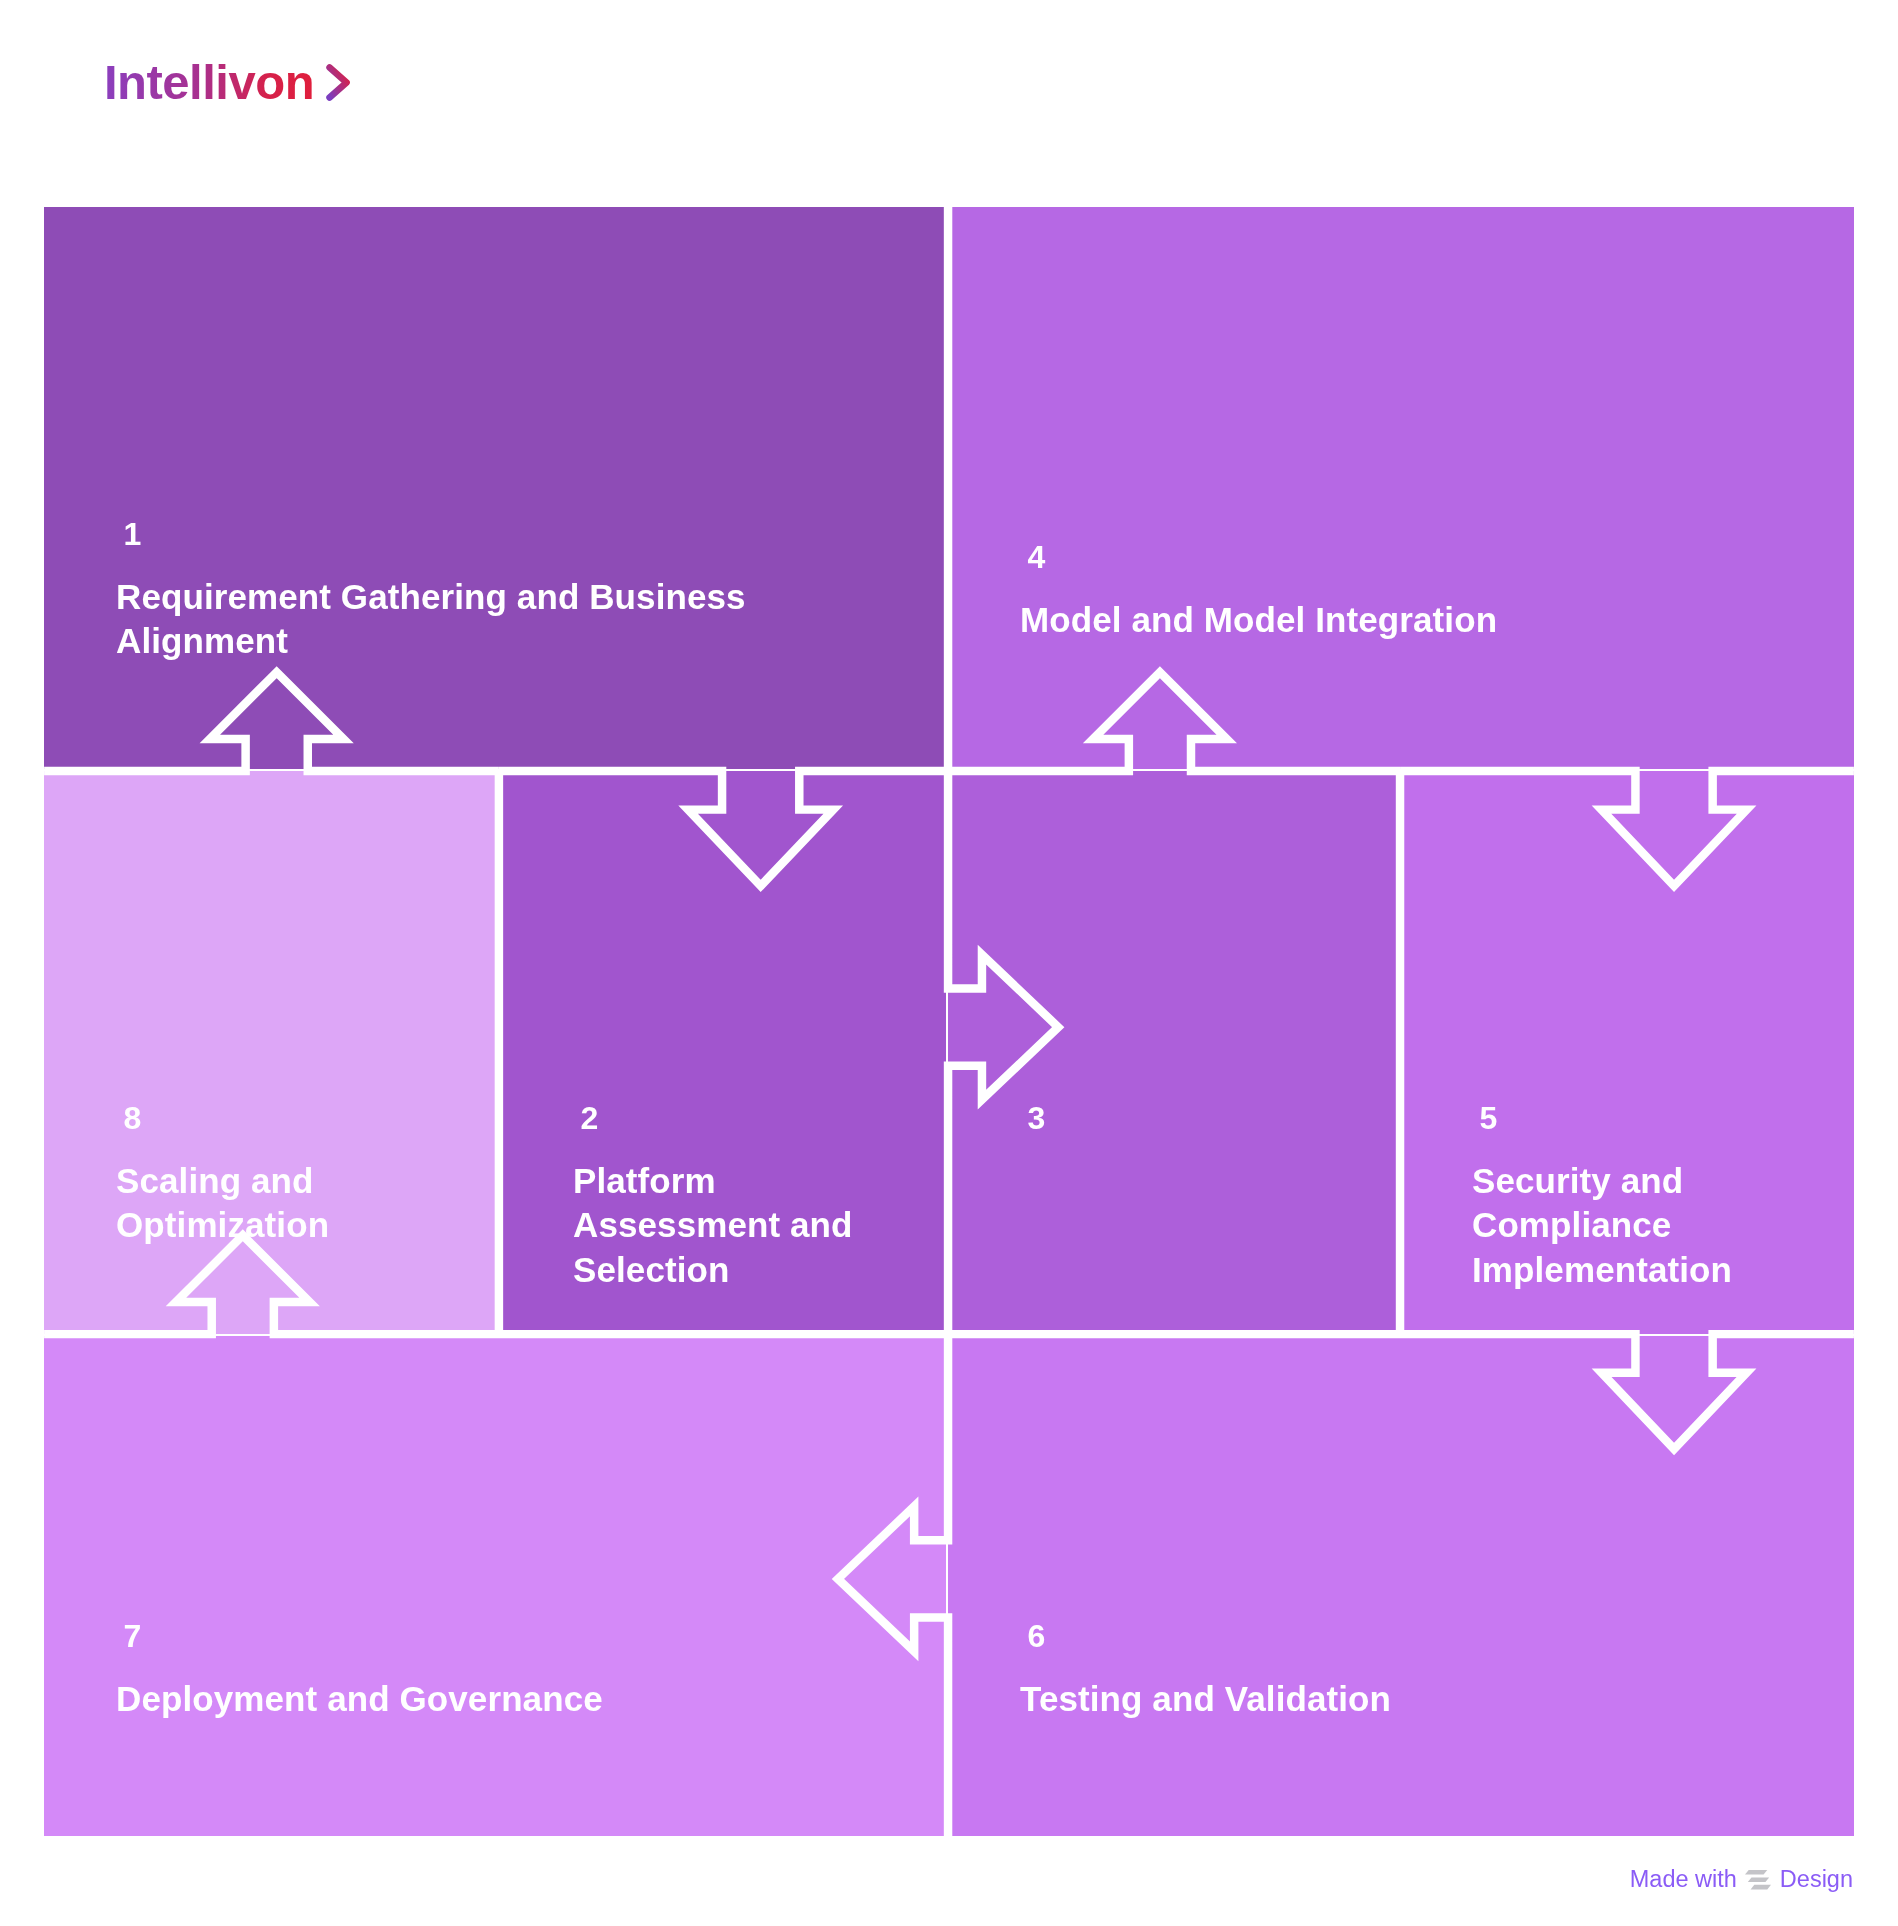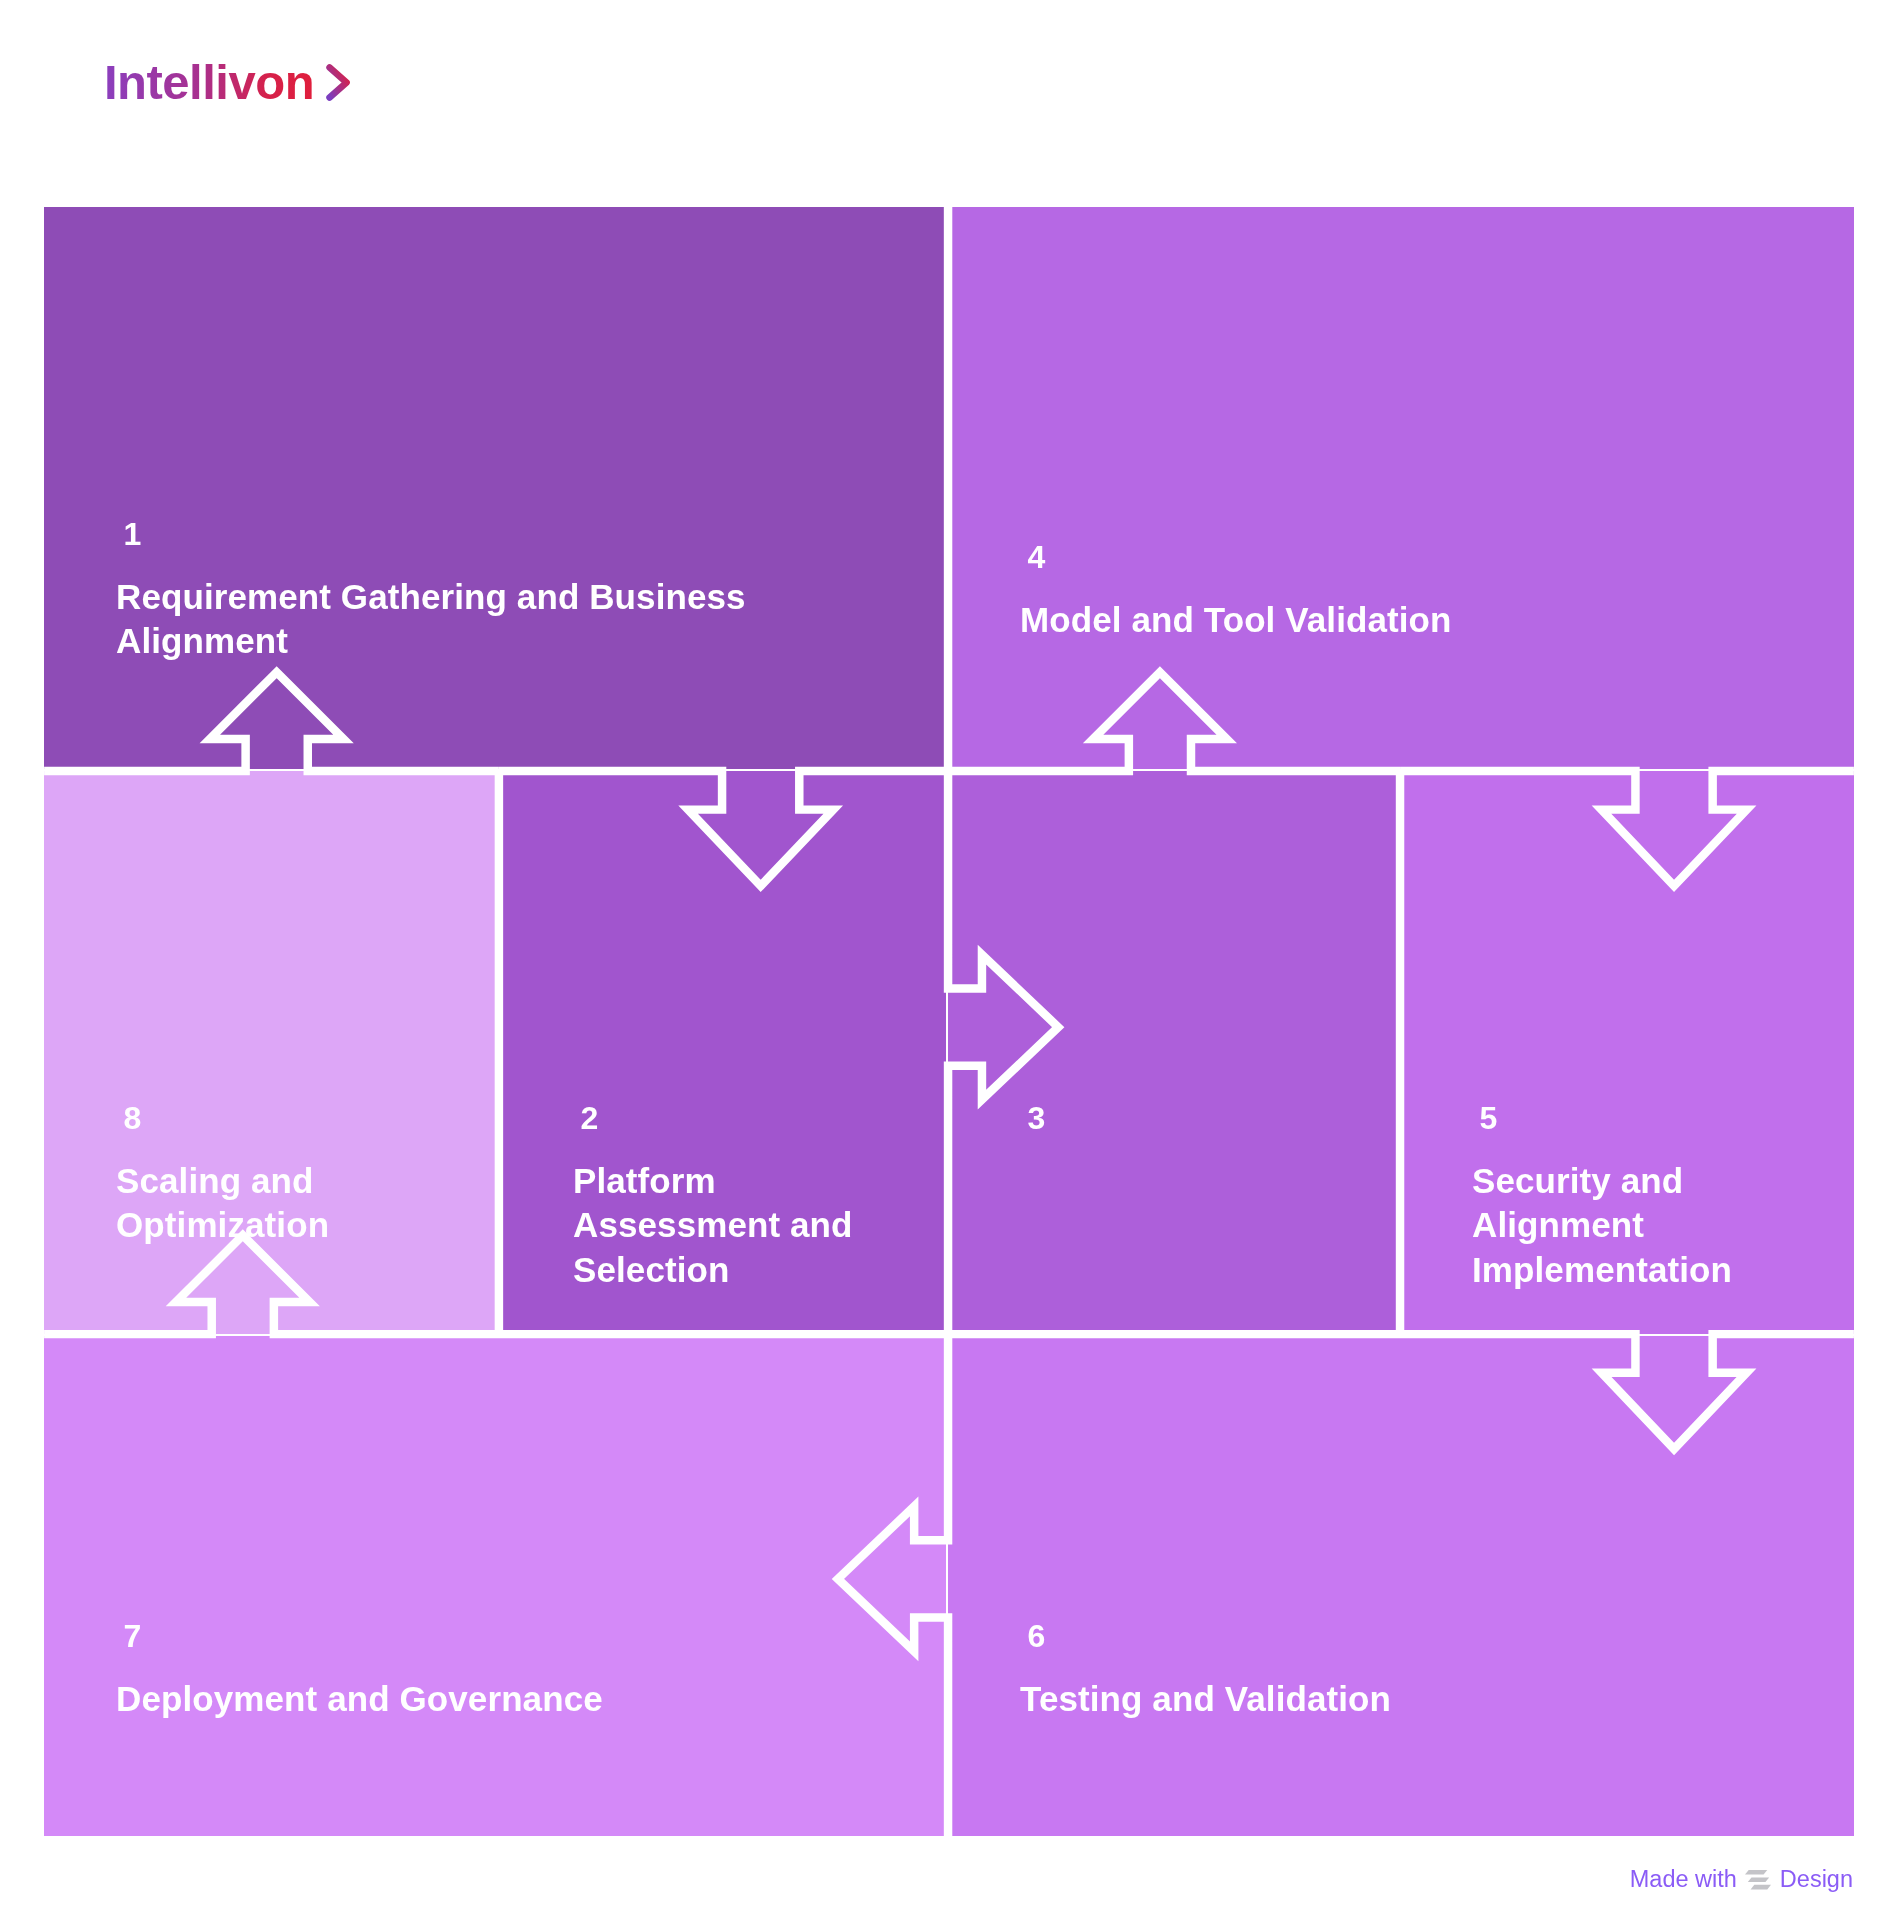--- a/index.html
+++ b/index.html
@@ -88,21 +88,21 @@
   <div class="cell" id="cell-1" style="background: rgb(142, 76, 182);">
     <div class="inner">
       <div class="num">1</div>
       <div class="lbl">Requirement Gathering and Business Alignment</div>
     </div>
   </div>
 
   <div class="cell" id="cell-4" style="background: rgb(182, 104, 228);">
     <div class="inner">
       <div class="num">4</div>
-      <div class="lbl">Model and Tool Validation</div>
+      <div class="lbl">Model and Model Integration</div>
     </div>
   </div>
 
   <div class="cell" id="cell-8" style="background: rgb(221, 166, 247);">
     <div class="inner">
       <div class="num">8</div>
       <div class="lbl">Scaling and Optimization</div>
     </div>
   </div>
 
@@ -115,21 +115,21 @@
 
   <div class="cell" id="cell-3" style="background: rgb(173, 95, 218);">
     <div class="inner">
       <div class="num">3</div>
     </div>
   </div>
 
   <div class="cell" id="cell-5" style="background: rgb(193, 111, 236);">
     <div class="inner">
       <div class="num">5</div>
-      <div class="lbl">Security and Alignment Implementation</div>
+      <div class="lbl">Security and Compliance Implementation</div>
     </div>
   </div>
 
   <div class="cell" id="cell-7" style="background: rgb(212, 137, 248);">
     <div class="inner">
       <div class="num">7</div>
       <div class="lbl">Deployment and Governance</div>
     </div>
   </div>
 

